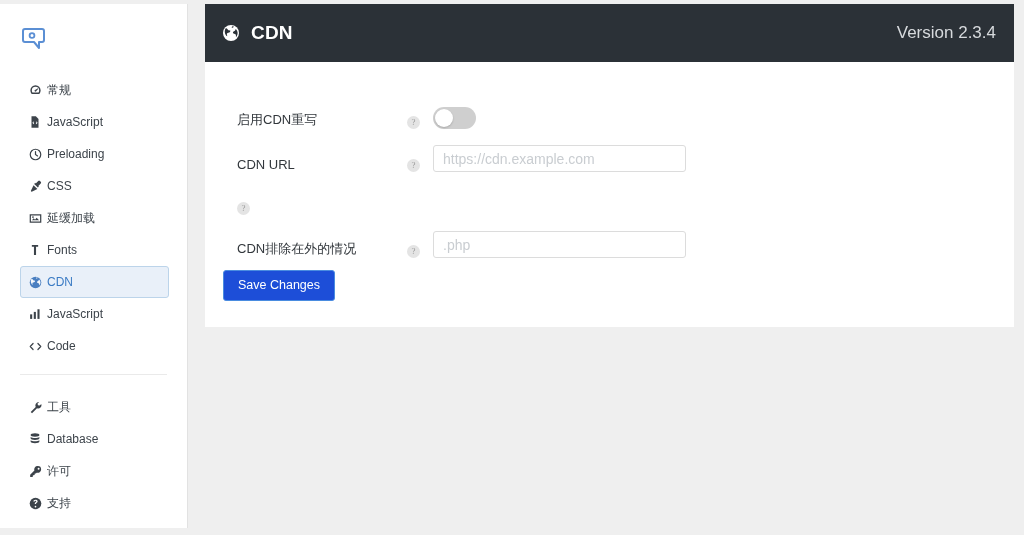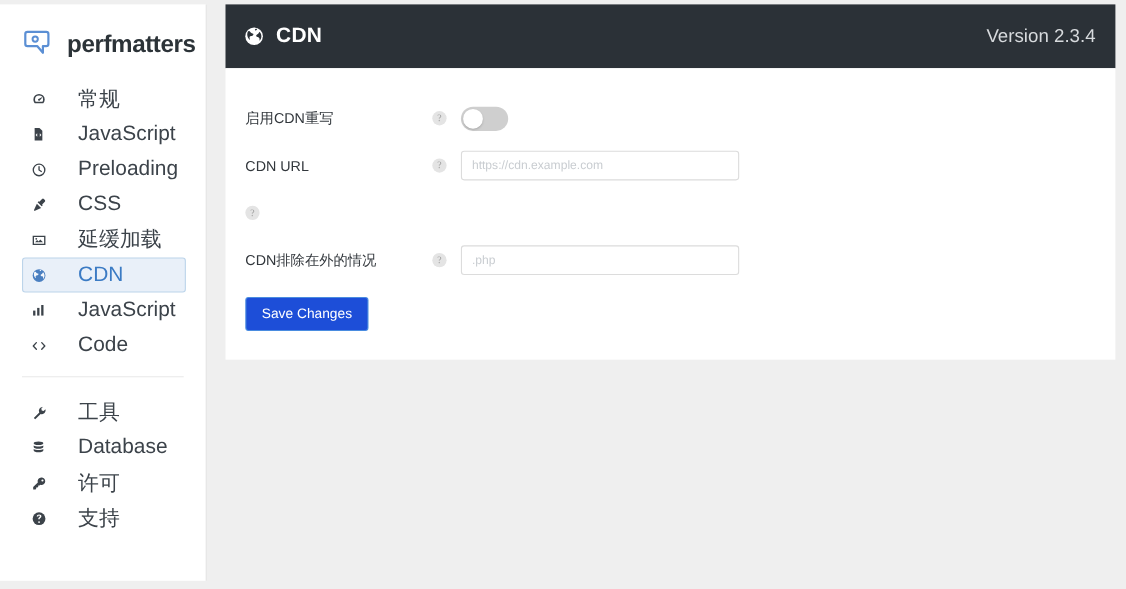--- a/index.html
+++ b/index.html
@@ -29,29 +29,29 @@
   .brand-name {
     font-size: 22px;
     font-weight: bold;
     color: #2c3338;
     letter-spacing: -0.4px;
     line-height: 1;
   }
   .nav { margin-top: 16px; }
   .nav-item {
     display: flex; align-items: center;
-    gap: 28px;
+    gap: 4px;
     height: 32px;
     margin: 0 18px 0 20px;
     padding-left: 6px;
     border: 1px solid transparent;
     border-radius: 3px;
     cursor: pointer;
     color: #3c434a;
-    font-size: 19px;
+    font-size: 12px;
   }
   .nav-item + .nav-item { margin-top: 0; text-align: center; }
   .nav-item .nav-icon {
     width: 16px; height: 16px;
     display: flex; align-items: center; justify-content: center;
     flex: none;
     color: #3c434a;
   }
   .nav-item .nav-icon svg { display: block; }
   .nav-item.active {
@@ -95,23 +95,23 @@
   }
   .globe-header { width: 20px; height: 20px; }
 
   .panel-body {
     background: #ffffff;
     padding: 24px 0 26px 0;
     min-height: 252px;
   }
   .form-row {
     display: flex;
-    align-items: center;
+    align-items: flex-end;
     height: 43px;
-    padding-left: 18px;
+    padding-left: 32px;
   }
   .form-label {
     width: 170px;
     flex: none;
     font-size: 13px;
     color: #32373c;
   }
   .help-icon {
     width: 13px; height: 13px;
     flex: none;
@@ -139,21 +139,21 @@
     width: 18px; height: 18px;
     border-radius: 50%;
     background: #ffffff;
     box-shadow: 0 1px 2px rgba(0,0,0,.18);
   }
   .text-input {
     width: 253px; height: 27px;
     border: 1px solid #dcdcdc;
     border-radius: 3px;
     background: #ffffff;
-    font-size: 11px;
+    font-size: 14px;
     color: #32373c;
     padding: 0 9px;
     font-family: "Liberation Sans", sans-serif;
     outline: none;
   }
   .text-input::placeholder { color: #c9cdd1; }
 
   .save-row { padding: 12px 0 0 18px; }
   .save-btn {
     background: #1d4ed8;
@@ -174,21 +174,20 @@
 
   <div class="sidebar">
 
     <div class="brand">
       <span class="brand-logo">
         <svg viewBox="0 0 32 30" width="32" height="30" fill="none">
           <path d="M5 4 h17 a2 2 0 0 1 2 2 v9 a2 2 0 0 1 -2 2 h-3 l0 6 -5 -6 h-9 a2 2 0 0 1 -2 -2 v-9 a2 2 0 0 1 2 -2 z" stroke="#5b8fd4" stroke-width="2" stroke-linejoin="round" fill="#ffffff"></path>
           <circle cx="12" cy="10.5" r="2.4" stroke="#5b8fd4" stroke-width="1.8" fill="#ffffff"></circle>
         </svg>
       </span>
-      <span class="brand-name">perfmatters</span>
     </div>
 
     <div class="nav nav-list-top">
 
       <div class="nav-item">
         <span class="nav-icon">
           <svg viewBox="0 0 16 16" width="15" height="15" fill="currentColor">
             <path d="M8 2.5A5.5 5.5 0 0 0 2.5 8c0 1.4.5 2.6 1.4 3.6h8.2A5.47 5.47 0 0 0 13.5 8 5.5 5.5 0 0 0 8 2.5zm0 1.6a3.9 3.9 0 0 1 3.9 3.9c0 .8-.2 1.5-.6 2.1H4.7a3.8 3.8 0 0 1-.6-2.1A3.9 3.9 0 0 1 8 4.1zm2.6 1.6L8 7.2a1 1 0 1 0 .9 1.4l2.1-2.4-.4-.5z"></path>
           </svg>
         </span>
@@ -229,20 +228,28 @@
         <span class="nav-icon">
           <svg viewBox="0 0 16 16" width="15" height="15" fill="currentColor">
             <path d="M1.8 3.5h12.4v9H1.8v-9zm1.3 1.3v6.4h9.8V4.8H3.1z"></path>
             <path d="M4.2 9.8l1.9-2.2 1.4 1.6 1.7-2.1 2.6 2.7H4.2z"></path>
             <circle cx="5.3" cy="6.5" r=".9"></circle>
           </svg>
         </span>
         <span>延缓加载</span>
       </div>
 
+      <div class="nav-item">
+        <span class="nav-icon">
+          <svg viewBox="0 0 16 16" width="14" height="14" fill="currentColor">
+            <path d="M4.4 2.2h7.2v2.2h-2.4v9.4H6.8V4.4H4.4V2.2z"></path>
+          </svg>
+        </span>
+        <span>Fonts</span>
+      </div>
 
       <div class="nav-item active">
         <span class="nav-icon">
           <svg viewBox="0 0 16 16" width="15" height="15" fill="currentColor">
             <circle cx="8" cy="8" r="6.2"></circle>
             <path d="M4.5 4.2c1 .7 1.1 1.8 2.3 1.7 1-.1.8 1 .2 1.5-.7.6-1.7.2-2.2 1-.4.7.3 1.4.1 2.2-1.2-.9-1.9-2.3-1.9-3.9 0-.9.2-1.7.6-2.4l.9-.1zM10 2.6c.3.6-.2 1-.8 1.1-.5.1-.9-.4-.4-.8.3-.3.8-.4 1.2-.3zm1.9 2.1c.9.9 1.4 2 1.4 3.3 0 1.3-.5 2.4-1.3 3.3-.2-.8.2-1.7-.4-2.3-.6-.6-1.6-.3-2-1.1-.3-.8.6-1.1 1.2-1.5.5-.4.6-1.1 1.1-1.7z" fill="#ffffff" opacity=".95"></path>
           </svg>
         </span>
         <span>CDN</span>
       </div>

